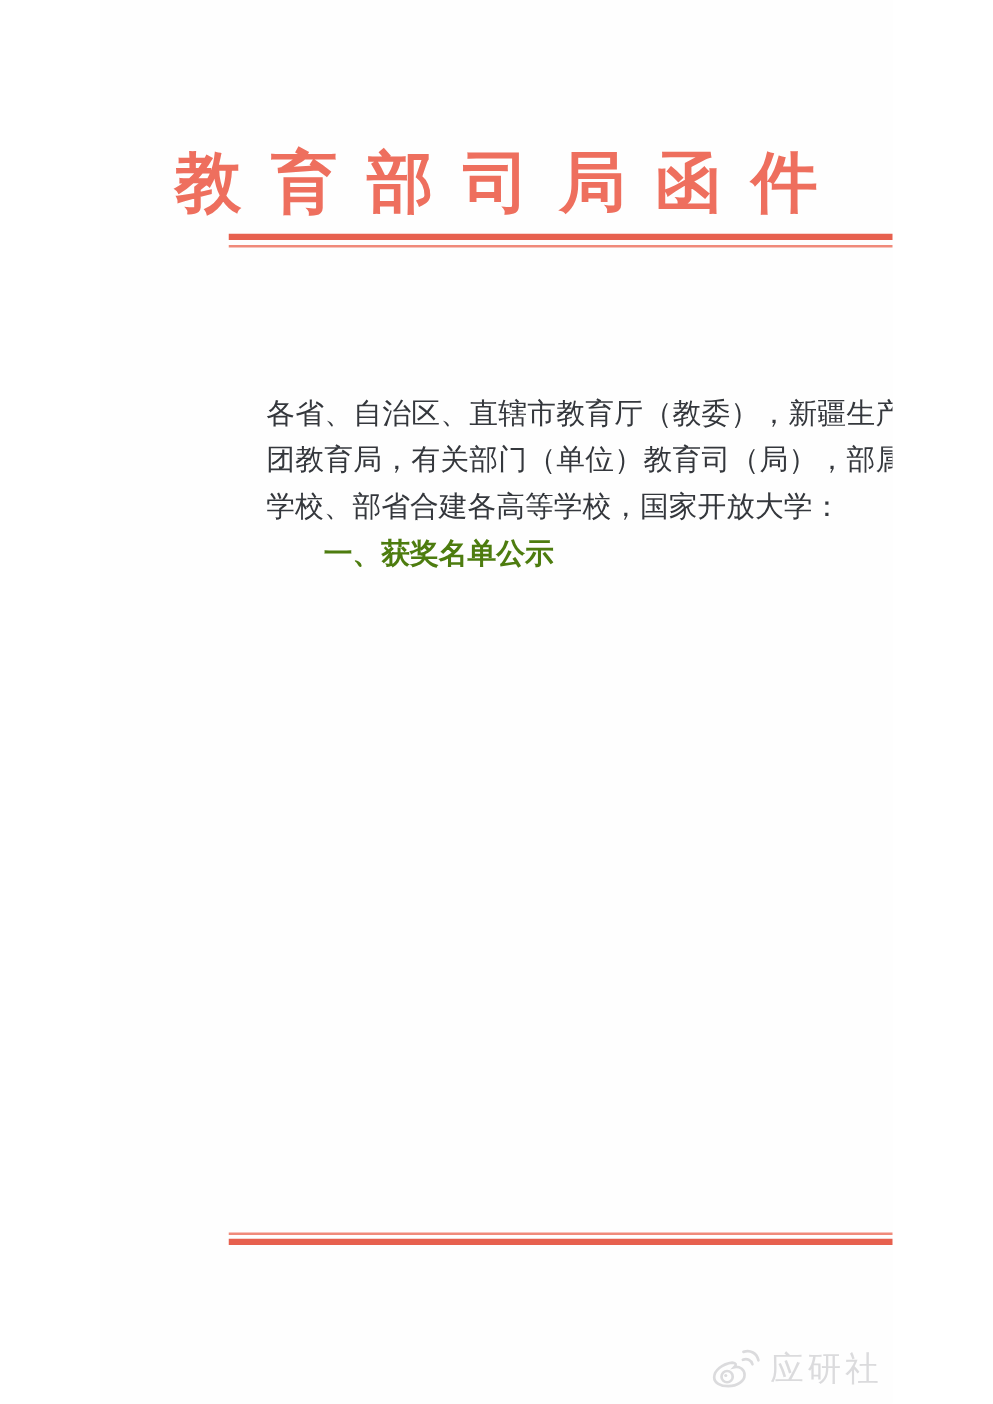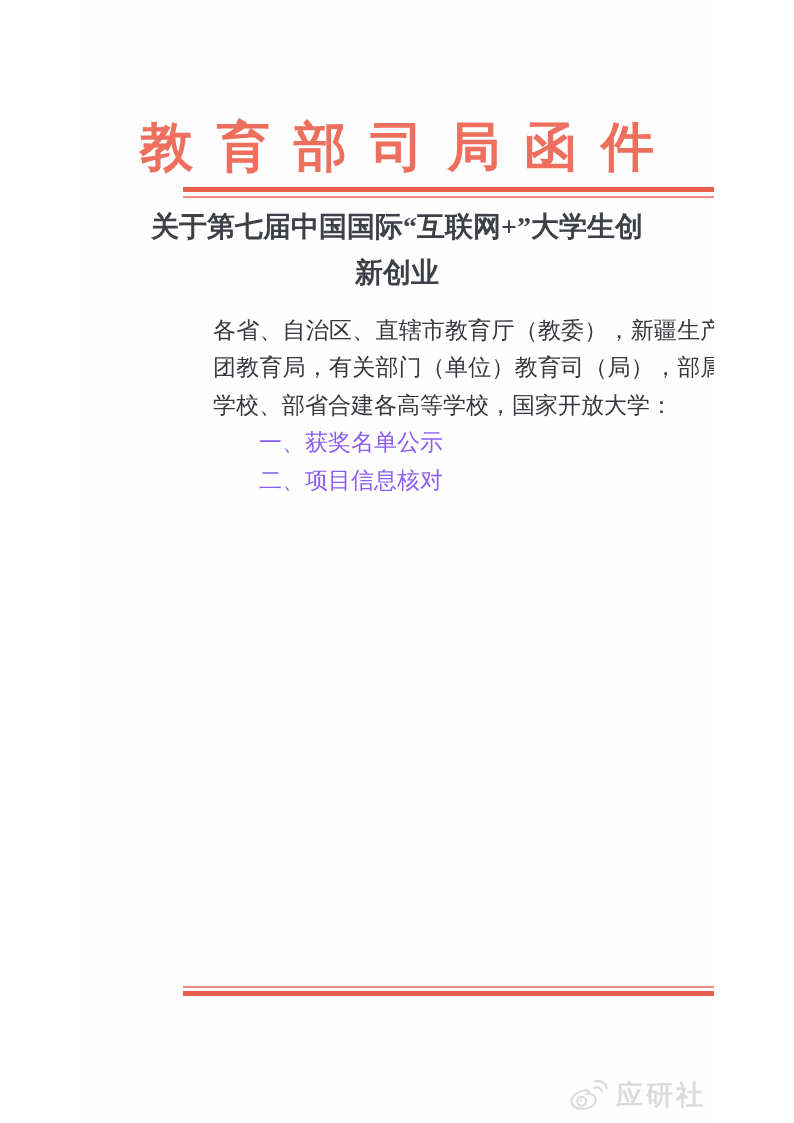--- a/index.html
+++ b/index.html
@@ -66,63 +66,61 @@
     font-size: 23px;
     line-height: 37.4px;
     color: #34373c;
     text-align: justify;
   }
   .block { margin: 0; padding: 0; }
   .block.paragraph { text-indent: 2em; }
   .block.heading {
     text-indent: 2em;
     font-family: "Liberation Sans", sans-serif;
-    font-weight: 400;
-    color: #8b5cf6;
+    font-weight: 700;
+    color: #4d7c0f;
   }
   
   .watermark {
     position: absolute;
     right: 8px;
     bottom: 10px;
     display: flex;
     align-items: center;
     gap: 6px;
     color: #d6d6d8;
     opacity: 0.95;
   }
   .watermark svg { display: block; }
   .watermark-text {
     font-family: "Liberation Sans", sans-serif;
     font-size: 27px;
-    font-weight: 700;
+    font-weight: 400;
     letter-spacing: 3px;
     color: #dadadc;
   }
 </style>
 </head>
 <body>
 
 <div class="page">
 
   <div class="letterhead">教育部司局函件</div>
 
   <div class="rule rule-top">
     <div class="bar-thick"></div>
     <div class="bar-thin"></div>
   </div>
 
   <div class="doc-title">
-    <div>关于第七届中国国际“互联网+”大学生创新创业</div>
   </div>
 
   <div class="doc-body">
     <p class="block salutation">各省、自治区、直辖市教育厅（教委），新疆生产建设兵团教育局，有关部门（单位）教育司（局），部属各高等学校、部省合建各高等学校，国家开放大学：</p>
     <p class="block heading">一、获奖名单公示</p>
-    <p class="block heading">二、项目信息核对</p>
   </div>
 
   <div class="rule rule-bottom">
     <div class="bar-thin"></div>
     <div class="bar-thick"></div>
   </div>
 
   <div class="watermark">
     <span>
       <svg width="44" height="36" viewBox="0 0 48 40" fill="none" stroke="#dadadc" stroke-width="2.4" stroke-linecap="round">

